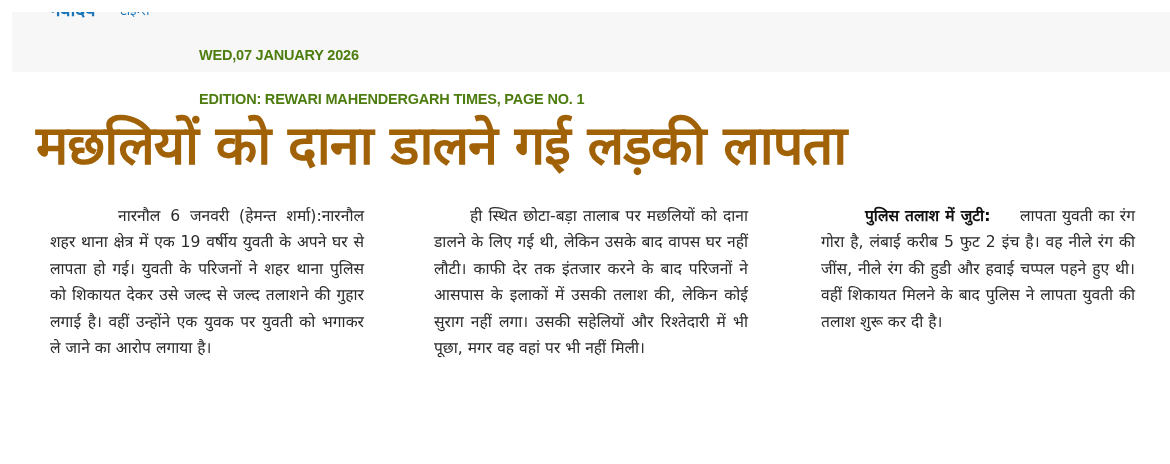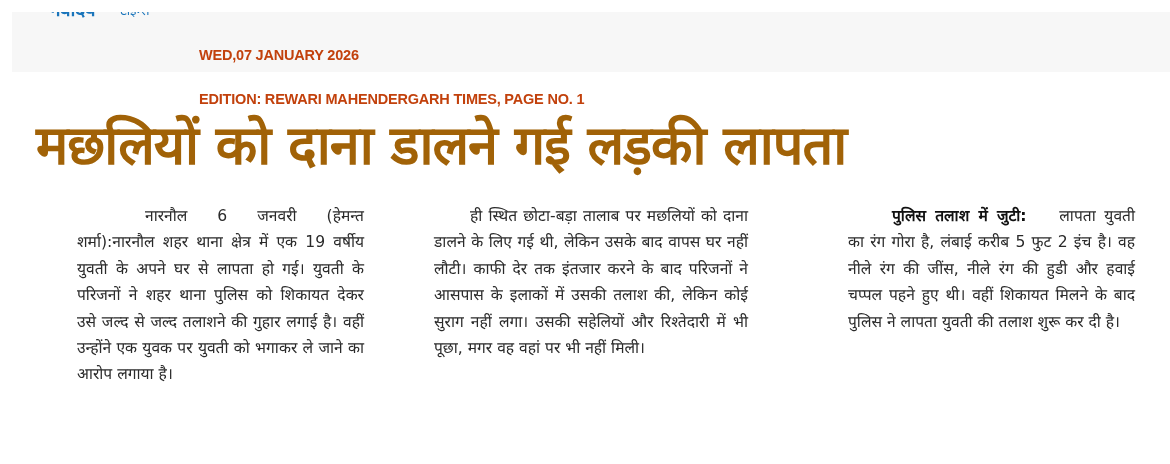--- a/index.html
+++ b/index.html
@@ -12,40 +12,40 @@
   }
   .logo {
     position: absolute; left: 14px; top: 8px; height: 22px;
     display: flex; align-items: flex-end; color: #1a75bb;
   }
   .logo-main { font-weight: bold; font-size: 19px; line-height: 22px; letter-spacing: -0.5px; }
   .logo-sub { font-size: 13px; line-height: 18px; margin-left: 1px; }
   .meta {
     position: absolute; left: 163px; top: 9px;
     font-family: "Liberation Sans", sans-serif; font-size: 14.5px; line-height: 20px;
-    color: #c2410c; font-weight: bold; letter-spacing: -0.2px;
+    color: #4d7c0f; font-weight: bold; letter-spacing: -0.2px;
   }
   .right-rule {
     position: absolute; left: 1167px; top: 60px; width: 2px; height: 404px; background: #111;
   }
 
   .headline {
     position: absolute; left: 12px; top: 86px; width: 1150px;
     font-family: "DejaVu Sans", sans-serif; font-weight: bold;
     font-size: 54px; line-height: 72px; color: #a16207;
     letter-spacing: -1px; white-space: nowrap;
   }
 
   .col {
     position: absolute; top: 167px; width: 362px;
     font-family: "DejaVu Sans", sans-serif; font-size: 15.6px; line-height: 26.4px;
     color: #2a2a2a; text-align: justify;
   }
   .col p { margin: 0; }
-  .col p.indent { text-indent: 32px; margin-left: 27px; }
+  .col p.indent { text-indent: 32px; }
   .col1 { left: 14px; }
   .col2 { left: 398px; }
   .col3 { left: 785px; }
   .lead-bold { font-weight: bold; color: #111; }
 </style>
 </head>
 <body>
 
 <div class="topbar">
   <div class="logo">

